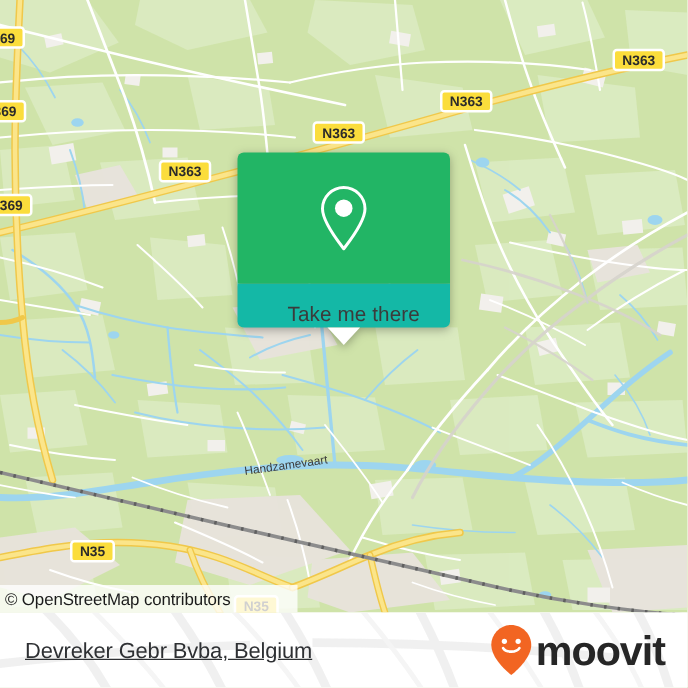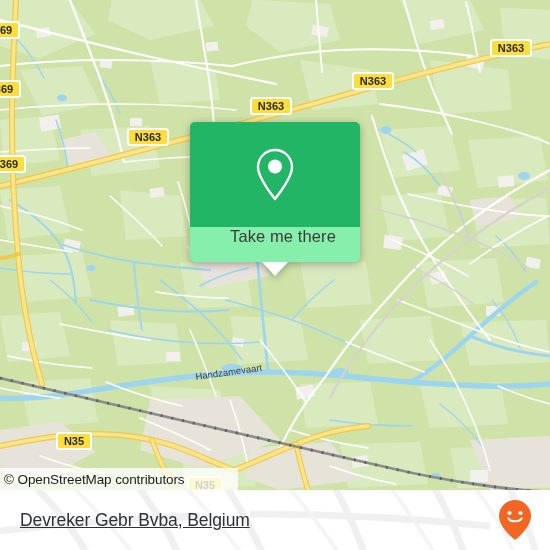--- a/index.html
+++ b/index.html
@@ -53,24 +53,24 @@
   #card-green {
     height: 105px;
     background: #22b565;
     border-radius: 5px 5px 0 0;
     display: flex;
     align-items: center;
     justify-content: center;
   }
   #card-white {
     height: 35px;
-    background: #86efac;
+    background: #14b8a6;
     border-radius: 0 0 5px 5px;
     display: flex;
-    align-items: flex-start;
+    align-items: flex-end;
     justify-content: center;
     padding-left: 16px;
   }
   #card-white span {
     font-size: 16.5px;
     color: #3b3b3b;
     letter-spacing: 0.1px;
   }
   #card-pointer {
     position: absolute;
@@ -440,16 +440,17 @@
 
     <div id="footer-title">Devreker Gebr Bvba, Belgium</div>
 
     <div id="moovit-logo">
       <svg width="34" height="42" viewBox="0 0 34 42">
         <path d="M17 1 C8.2 1 1 8.2 1 17 C1 26 10.5 36 17 41 C23.5 36 33 26 33 17 C33 8.2 25.8 1 17 1 Z" fill="#f26522"></path>
         <circle cx="11.5" cy="14" r="2.1" fill="#ffffff"></circle>
         <circle cx="22.5" cy="14" r="2.1" fill="#ffffff"></circle>
         <path d="M10.5 19.5 C12.6 23.2 21.4 23.2 23.5 19.5" fill="none" stroke="#ffffff" stroke-width="2.1" stroke-linecap="round"></path>
       </svg>
+      <div id="moovit-word">moovit</div>
     </div>
   </div>
 
 </div>
 
 </body></html>

